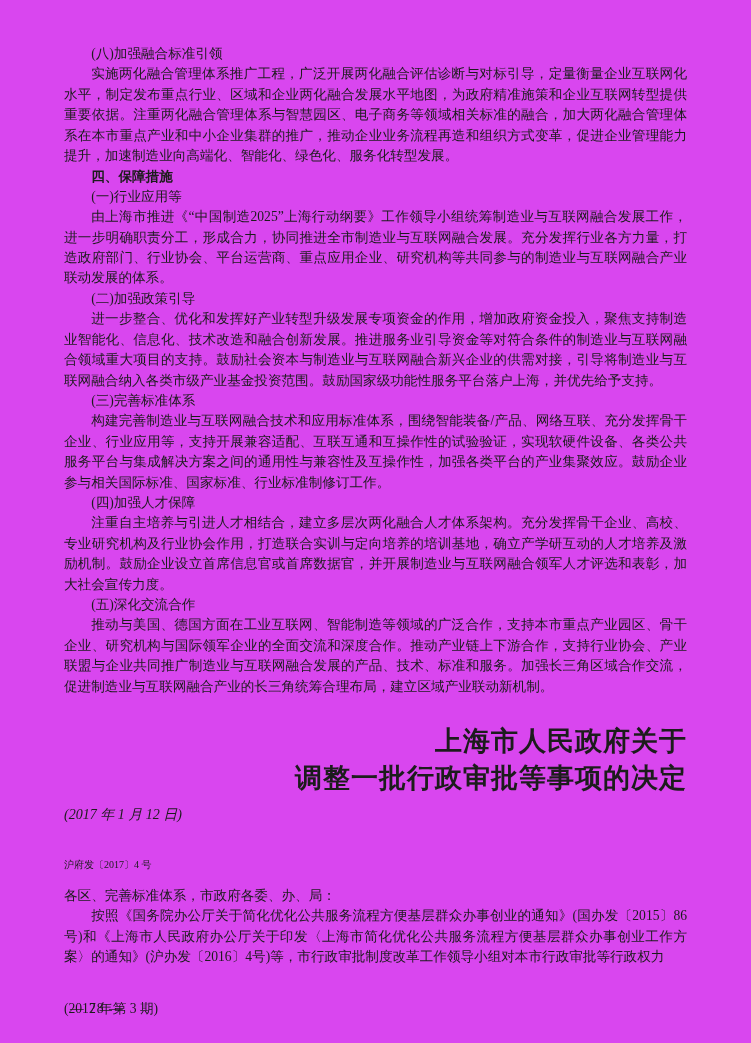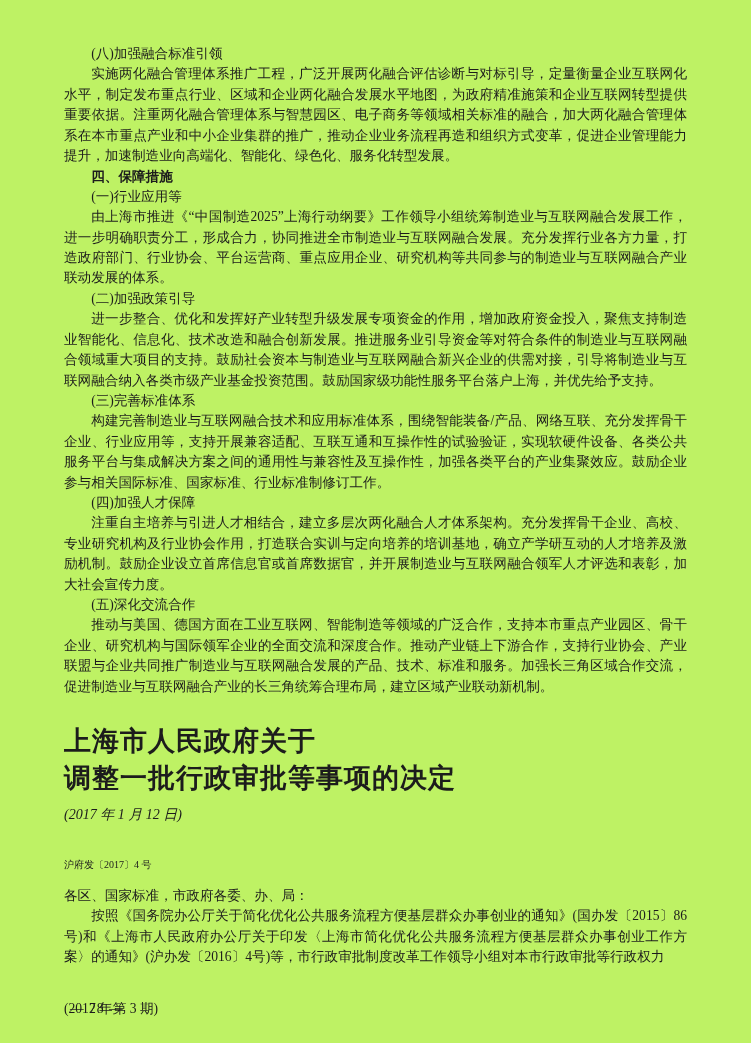--- a/index.html
+++ b/index.html
@@ -2,21 +2,21 @@
 <html><head>
 <meta charset="utf-8">
 <style>
   * { margin: 0; padding: 0; box-sizing: border-box; }
   html, body { background: #e9e9e7; }
   .page {
     position: relative;
     width: 751px;
     height: 1043px;
     margin: 0 auto;
-    background: #bef264;
+    background: #d946ef;
     color: #1c1c1c;
     font-family: "Liberation Serif", "DejaVu Serif", serif;
     padding: 44px 64px 0 64px;
     overflow: hidden;
   }
   .body-text p {
     font-size: 13.6px;
     line-height: 20.4px;
     text-align: justify;
   }
@@ -28,21 +28,21 @@
   }
   .part-heading {
     text-indent: 2em;
     font-size: 13.6px;
     line-height: 20.4px;
     font-weight: 700;
     font-family: "DejaVu Sans", "Liberation Sans", sans-serif;
   }
   .title-block {
     margin-top: 26px;
-    text-align: left;
+    text-align: right;
   }
   .title-block .title-line {
     font-size: 27px;
     line-height: 37px;
     font-weight: 700;
     letter-spacing: 1px;
     font-family: "Liberation Serif", "DejaVu Serif", serif;
   }
   .date-line {
     margin-top: 8px;
@@ -113,21 +113,21 @@
   <div class="title-block">
     <div class="title-line">上海市人民政府关于</div>
     <div class="title-line">调整一批行政审批等事项的决定</div>
   </div>
 
   <p class="date-line">(2017 年 1 月 12 日)</p>
 
   <p class="doc-number">沪府发〔2017〕4 号</p>
 
   <div class="body-text">
-    <p class="salutation">各区、国家标准，市政府各委、办、局：</p>
+    <p class="salutation">各区、完善标准体系，市政府各委、办、局：</p>
     <p class="indent">按照《国务院办公厅关于简化优化公共服务流程方便基层群众办事创业的通知》(国办发〔2015〕86号)和《上海市人民政府办公厅关于印发〈上海市简化优化公共服务流程方便基层群众办事创业工作方案〉的通知》(沪办发〔2016〕4号)等，市行政审批制度改革工作领导小组对本市行政审批等行政权力</p>
   </div>
 
   <div class="footer">
     <span class="issue">(2017 年第 3 期)</span>
     <span class="pageno">— 28 —</span>
   </div>
 
 </div>
 

